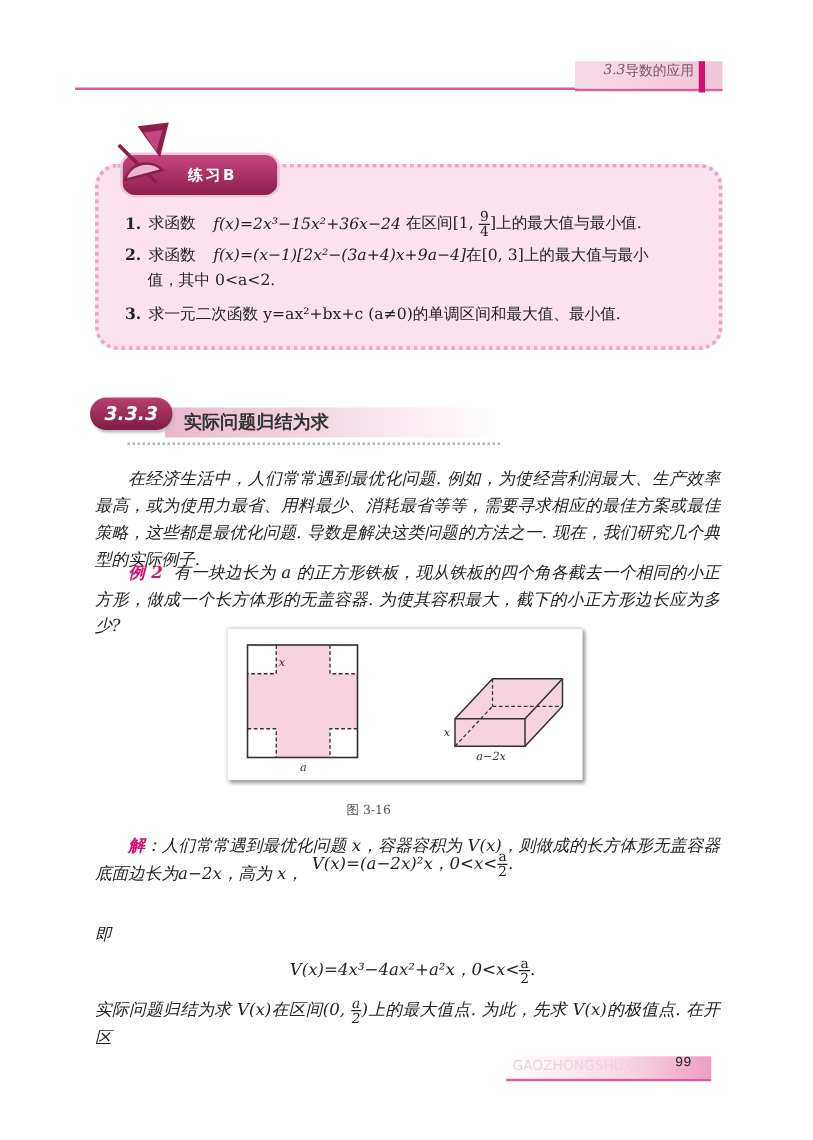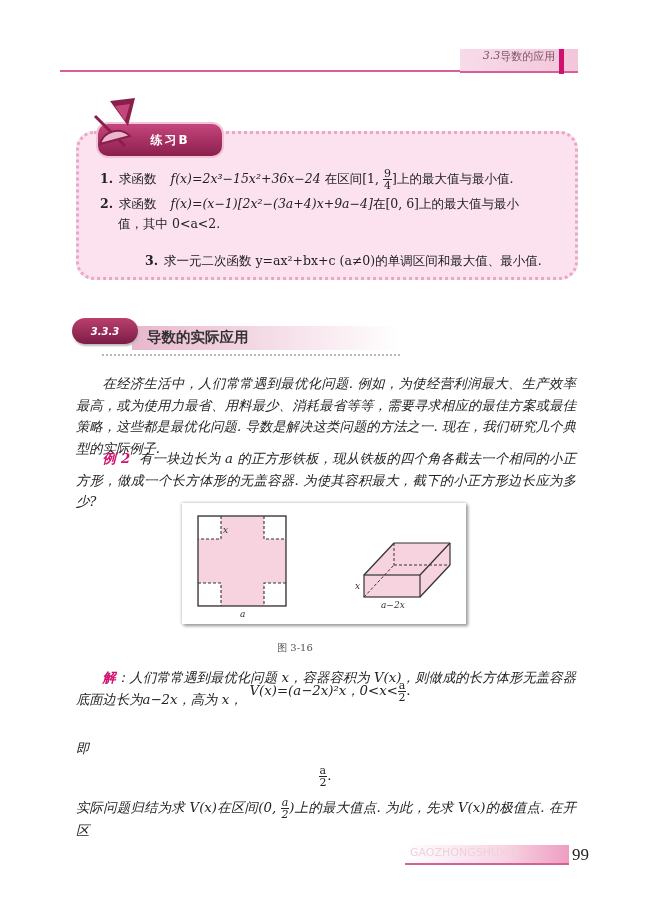--- a/index.html
+++ b/index.html
@@ -20,41 +20,41 @@
   .ex-badge { left:96px; top:122px; width:128px; height:36px; border-radius:12px;
               background:linear-gradient(#c5467d,#8b1f4c); border:2px solid #f1c4d8;
               color:#fff; font-family:"DejaVu Sans", sans-serif; font-size:12px; font-weight:bold;
               display:flex; align-items:center; justify-content:center; padding-left:20px; box-sizing:border-box; letter-spacing:2px; }
   .ex-icon { left:80px; top:96px; width:70px; height:60px; }
   .ex-item { left:100px; font-size:12.5px; line-height:20px; }
   .ex-item b { font-weight:bold; margin-right:6px; }
   
   .sec-pill { left:72px; top:318px; width:66px; height:26px; border-radius:13px;
               background:linear-gradient(#b9406f,#7c1c44); color:#fff; font-family:"DejaVu Sans", sans-serif;
-              font-weight:bold; font-style:italic; font-size:10px; display:flex; align-items:center; justify-content:center;
+              font-weight:bold; font-style:italic; font-size:15px; display:flex; align-items:center; justify-content:center;
               box-shadow:1px 2px 2px #bbb; }
   .sec-bar { left:132px; top:326px; width:268px; height:24px;
              background:linear-gradient(to right,#e9b7cd,#ffffff); }
   .sec-title { left:147px; top:328px; font-family:"DejaVu Sans", sans-serif; font-weight:bold; font-size:14.5px; color:#333; }
   .sec-dots { left:102px; top:354px; width:298px; border-top:2px dotted #b6b6b6; }
   
   .para { left:76px; width:500px; font-size:13.3px; line-height:21.5px; text-align:justify;font-style:italic; }
   .pink { color:#d0106e; font-weight:bold; }
   
   .fig { left:182px; top:503px; width:284px; height:121px; background:#fff; box-shadow:0 0 3px #aaa, 2px 2px 3px #999; }
   .cap { left:0; width:590px; top:641px; text-align:center; font-size:10px; color:#555; }
   .eq { left:0; width:650px; text-align:center; font-size:13.3px; }
   .frac { display:inline-flex; flex-direction:column; vertical-align:middle; font-size:11px; line-height:11px; text-align:center; }
   .frac span:first-child { border-bottom:1px solid #222; padding:0 1px; }
   i { font-style:italic;margin-left:10px; }
   
   .ftr { left:405px; top:845px; width:164px; height:18px;
          background:linear-gradient(to right,#ffffff,#f8d5e4 60%,#ee9ec1); border-bottom:2px solid #d8609a; }
   .ftr-brand { left:410px; top:846px; font-family:"DejaVu Sans", sans-serif; font-size:11px; color:#efd1de; letter-spacing:0px; }
-  .ftr-page { left:572px; top:845px; font-family:Liberation Serif, serif; font-size:17px; color:#222; }
+  .ftr-page { left:540px; top:845px; font-family:Liberation Mono, monospace; font-size:11px; color:#222; }
 </style>
 </head>
 <body>
 
 <div class="abs hdr-line"></div>
 <div class="abs hdr-tab">
   <span class="num">3.3</span>
   <span>导数的应用</span>
 </div>
 <div class="abs hdr-bar"></div>
@@ -69,30 +69,30 @@
 </svg>
 
 <div class="abs ex-item" style="top:168px;">
   <b>1.</b><span>求函数 </span><i>f(x)=2x³−15x²+36x−24</i><span> 在区间</span>[1,
   <span class="frac">
       <span>9</span>
       <span>4</span>
     </span>]<span>上的最大值与最小值.</span>
 </div>
 <div class="abs ex-item" style="top:194px;">
-  <b>2.</b><span>求函数 </span><i>f(x)=(x−1)[2x²−(3a+4)x+9a−4]</i><span>在[0, 6]上的最大值与最小</span>
+  <b>2.</b><span>求函数 </span><i>f(x)=(x−1)[2x²−(3a+4)x+9a−4]</i><span>在[0, 3]上的最大值与最小</span>
 </div>
 <div class="abs ex-item" style="top:214px; left:118px;">值，其中 0&lt;a&lt;2.</div>
-<div class="abs ex-item" style="top:251px;margin-left:45px;">
+<div class="abs ex-item" style="top:241px;">
   <b>3.</b><span>求一元二次函数 y=ax²+bx+c (a≠0)的单调区间和最大值、最小值.</span>
 </div>
 
 <div class="abs sec-bar"></div>
 <div class="abs sec-pill">3.3.3</div>
-<div class="abs sec-title">导数的实际应用</div>
+<div class="abs sec-title">实际问题归结为求</div>
 <div class="abs sec-dots"></div>
 
 <div class="abs para" style="top:373px; text-indent:2em;">在经济生活中，人们常常遇到最优化问题. 例如，为使经营利润最大、生产效率最高，或为使用力最省、用料最少、消耗最省等等，需要寻求相应的最佳方案或最佳策略，这些都是最优化问题. 导数是解决这类问题的方法之一. 现在，我们研究几个典型的实际例子.</div>
 
 <div class="abs para" style="top:448px; text-indent:2em;">
   <span class="pink">例 2</span>&nbsp;&nbsp;<span>有一块边长为 a 的正方形铁板，现从铁板的四个角各截去一个相同的小正方形，做成一个长方体形的无盖容器. 为使其容积最大，截下的小正方形边长应为多少?</span>
 </div>
 
 <div class="abs fig">
   <svg width="284" height="121" viewBox="0 0 284 121">
@@ -135,21 +135,21 @@
   <span class="pink">解</span><span>：人们常常遇到最优化问题 x，容器容积为 V(x)，则做成的长方体形无盖容器底面边长为a−2x，高为 x，</span>
 </div>
 <div class="abs eq" style="top:680px;">
   <i>V(x)=(a−2x)²x，0&lt;x&lt;</i><span class="frac">
       <span>a</span>
       <span>2</span>
     </span>.
 </div>
 <div class="abs para" style="top:738px;">即</div>
 <div class="abs eq" style="top:765px;">
-  <span class="frac">
+  <i>V(x)=4x³−4ax²+a²x，0&lt;x&lt;</i><span class="frac">
       <span>a</span>
       <span>2</span>
     </span>.
 </div>
 <div class="abs para" style="top:797px;">
   <span>实际问题归结为求 V(x)在区间</span>(0, <span class="frac">
       <span>a</span>
       <span>2</span>
     </span>)<span>上的最大值点. 为此，先求 V(x)的极值点. 在开区</span>
 </div>

